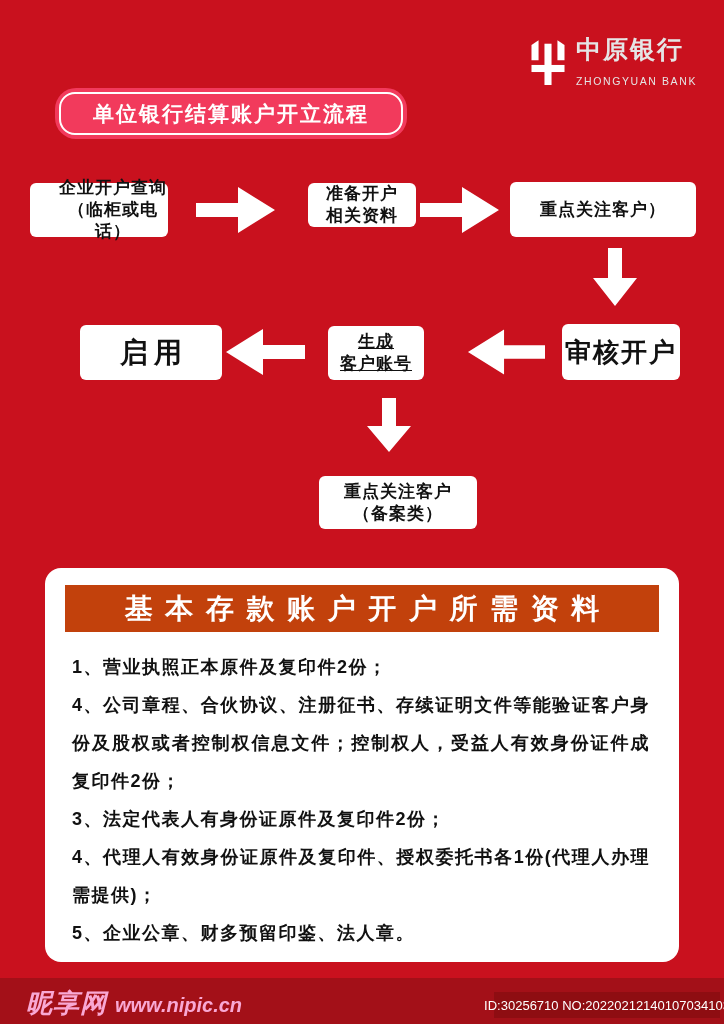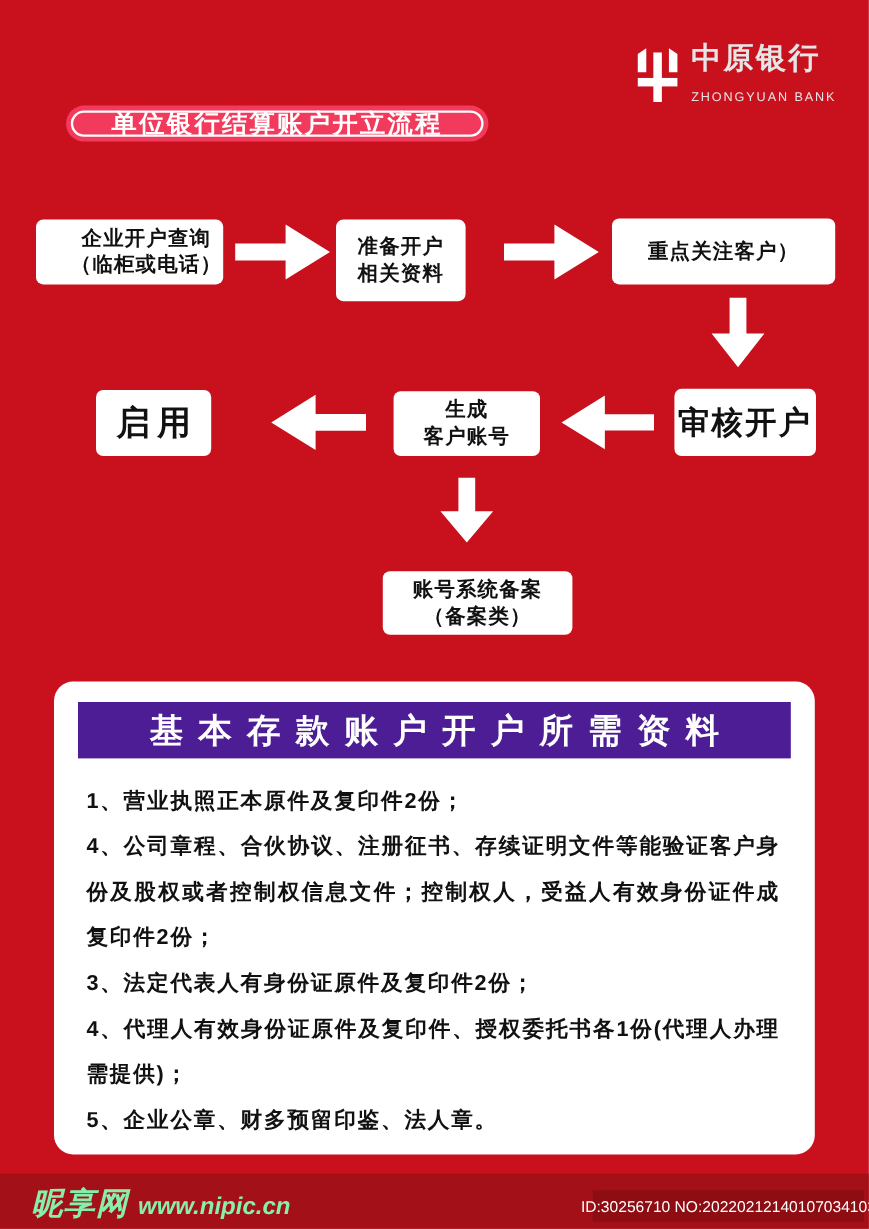--- a/index.html
+++ b/index.html
@@ -22,21 +22,21 @@
     color: #e5e5e5;
   }
   .logo-mark { width: 36px; height: 46px; margin-right: 10px; }
   .logo-cn { font-size: 25px; font-weight: bold; letter-spacing: 2px; line-height: 26px; }
   .logo-en { font-size: 10.5px; letter-spacing: 1.6px; margin-top: 13px; }
 
   
   .badge {
     position: absolute;
     left: 55px; top: 88px;
-    width: 352px; height: 30px;
+    width: 352px; height: 51px;
     background: #f23a5c;
     border-radius: 21px;
     display: flex; align-items: center; justify-content: center;
   }
   .badge::after {
     content: "";
     position: absolute; inset: 4px;
     border: 2px solid #fff;
     border-radius: 16px;
     pointer-events: none;
@@ -48,26 +48,26 @@
   
   .flow-box {
     position: absolute;
     background: #fff;
     border-radius: 6px;
     display: flex; flex-direction: column;
     align-items: center; justify-content: center;
     color: #111; font-weight: bold; text-align: center;
     font-size: 17px; line-height: 22px; letter-spacing: 1px;
   }
-  .box-step1 { left: 30px;  top: 183px; width: 156px; height: 54px; padding-left: 28px; }
-  .box-step2 { left: 280px; top: 183px; width: 108px; height: 68px; }
+  .box-step1 { left: 30px;  top: 183px; width: 138px; height: 54px; padding-left: 28px; }
+  .box-step2 { left: 308px; top: 183px; width: 108px; height: 44px; }
   .box-step3 { left: 510px; top: 182px; width: 186px; height: 55px; }
   .box-step4 { left: 562px; top: 324px; width: 118px; height: 56px; font-size: 26px; letter-spacing: 2px; justify-content: center; }
-  .box-step5 { left: 328px; top: 326px; width: 122px; height: 54px; }
-  .box-step6 { left: 80px;  top: 325px; width: 96px; height: 55px; font-size: 28px; letter-spacing: 6px; text-indent: 6px; }
+  .box-step5 { left: 328px; top: 326px; width: 96px; height: 54px; text-decoration: underline; }
+  .box-step6 { left: 80px;  top: 325px; width: 142px; height: 55px; font-size: 28px; letter-spacing: 6px; text-indent: 6px; }
   .box-step7 { left: 319px; top: 476px; width: 158px; height: 53px; }
 
   .arrow { position: absolute; }
   .arrow svg { display: block; width: 100%; height: 100%; }
   .arrow-r1 { left: 195px; top: 186px; width: 82px; height: 48px; }
   .arrow-r2 { left: 420px; top: 186px; width: 80px; height: 48px; }
   .arrow-d1 { left: 592px; top: 248px; width: 46px; height: 59px; }
   .arrow-l1 { left: 467px; top: 328px; width: 78px; height: 48px; }
   .arrow-l2 { left: 225px; top: 328px; width: 80px; height: 48px; }
   .arrow-d2 { left: 366px; top: 398px; width: 46px; height: 55px; }
@@ -77,21 +77,21 @@
     position: absolute;
     left: 45px; top: 568px;
     width: 634px; height: 394px;
     background: #fff;
     border-radius: 16px;
   }
   .panel-header {
     position: absolute;
     left: 20px; right: 20px; top: 17px;
     height: 47px;
-    background: #4c1d95;
+    background: #c2410c;
     display: flex; align-items: center; justify-content: center;
   }
   .panel-header span {
     color: #fff; font-size: 28px; font-weight: bold;
     letter-spacing: 0.45em; text-indent: 0.45em;
     white-space: nowrap;
   }
   .req-list {
     position: absolute;
     left: 27px; right: 29px; top: 80px;
@@ -104,21 +104,21 @@
 
   
   .footer {
     position: absolute;
     left: 0; bottom: 0;
     width: 724px; height: 46px;
     background: #a31018;
   }
   .footer-brand {
     position: absolute; left: 26px; top: 8px;
-    color: #86efac; font-style: italic; font-weight: bold;
+    color: #f9a8d4; font-style: italic; font-weight: bold;
     display: flex; align-items: baseline;
   }
   .footer-brand .site-name { font-size: 26px; letter-spacing: 1px; }
   .footer-brand .site-url  { font-size: 20px; margin-left: 8px; }
   .footer-id {
     position: absolute; right: 4px; top: 14px;
     width: 226px; height: 26px;
     background: #8e0d12;
     color: #fff; font-size: 13px;
     display: flex; align-items: center; justify-content: center;
@@ -196,21 +196,21 @@
     <span>启用</span>
   </div>
 
   <div class="arrow arrow-d2">
     <svg viewBox="0 0 46 55" xmlns="http://www.w3.org/2000/svg">
         <polygon fill="#ffffff" points="16,0 30,0 30,28 45,28 23,54 1,28 16,28"></polygon>
       </svg>
   </div>
 
   <div class="flow-box box-step7">
-    <span>账号系统备案</span>
+    <span>重点关注客户</span>
     <span>（备案类）</span>
   </div>
 
   <div class="panel">
     <div class="panel-header">
       <span>基本存款账户开户所需资料</span>
     </div>
     <div class="req-list">
       <p class="req-item">1、营业执照正本原件及复印件2份；</p>
       <p class="req-item">4、公司章程、合伙协议、注册征书、存续证明文件等能验证客户身份及股权或者控制权信息文件；控制权人，受益人有效身份证件成复印件2份；</p>

